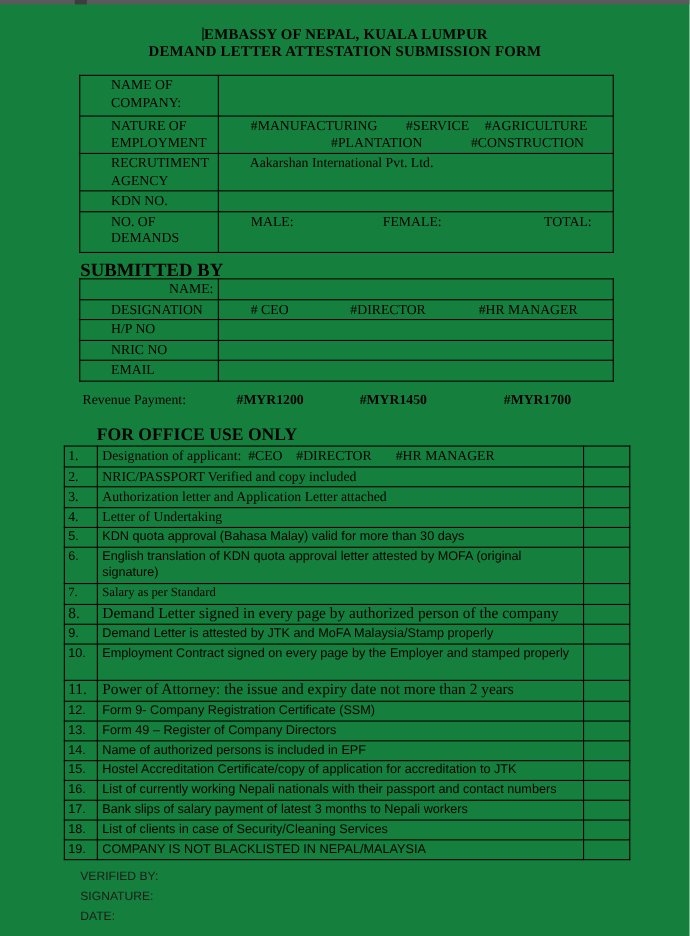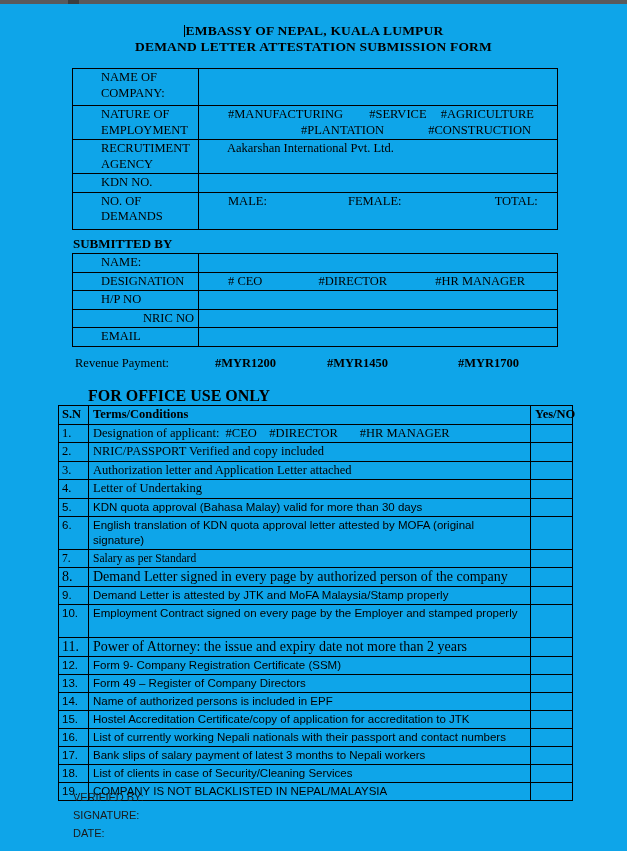--- a/index.html
+++ b/index.html
@@ -1,18 +1,18 @@
 <!DOCTYPE html>
 <html><head>
 <meta charset="utf-8">
 <style>
   * { margin:0; padding:0; box-sizing:border-box; }
   html,body { background:#fff; }
   .page {
-    position:relative; width:627px; height:851px; background:#0ea5e9;
+    position:relative; width:627px; height:851px; background:#15803d;
     font-family:"Liberation Serif","DejaVu Serif",serif; color:#000;
     overflow:hidden;
   }
   
   .top-bar { position:absolute; top:0; left:0; width:627px; height:4px; background:#595a5c; }
   .top-thumb { position:absolute; top:0; left:68px; width:11px; height:4px; background:#3c3d3f; }
 
   
   .title-block { position:absolute; top:23px; left:0; width:627px; text-align:center;
     font-weight:bold; font-size:13.5px; line-height:16px; letter-spacing:0.2px; }
@@ -35,21 +35,21 @@
   .opt-line2 span:nth-child(2){ margin-left:41px; }
 
   .desig span:nth-child(1){ margin-left:1px; }
   .desig span:nth-child(2){ margin-left:53px; }
   .desig span:nth-child(3){ margin-left:45px; }
 
   .demands span:nth-child(1){ margin-left:1px; }
   .demands span:nth-child(2){ margin-left:78px; }
   .demands span:nth-child(3){ margin-left:90px; }
 
-  .sec-head { position:absolute; left:73px; font-weight:bold; font-size:13px; }
+  .sec-head { position:absolute; left:73px; font-weight:bold; font-size:17px; }
   .submitted-head { top:236px; }
   .office-head { top:387px; left:88px; font-size:16px; }
 
   .revenue { position:absolute; top:356px; left:0; width:627px; height:17px; font-size:12.5px; }
   .revenue span { position:absolute; top:0; }
   .rev-lbl { left:75px; }
   .rev-a0 { left:215px; font-weight:bold; }
   .rev-a1 { left:327px; font-weight:bold; }
   .rev-a2 { left:458px; font-weight:bold; }
 
@@ -116,37 +116,37 @@
         <span>TOTAL:</span>
       </td>
     </tr>
   </tbody>
     </table>
 
   <div class="sec-head submitted-head">SUBMITTED BY</div>
 
   <table class="t2">
     <tbody>
-        <tr style="height:17px;">
+        <tr style="height:17px;text-align:right;">
       <td class="lbl">NAME:</td>
       <td></td>
     </tr>
     <tr style="height:17px;margin-top:32px;">
       <td class="lbl">DESIGNATION</td>
       <td class="desig">
         <span># CEO</span>
         <span>#DIRECTOR</span>
         <span>#HR MANAGER</span>
       </td>
     </tr>
     <tr style="height:17px;">
       <td class="lbl">H/P NO</td>
       <td></td>
     </tr>
-    <tr style="height:17px;text-align:right;">
+    <tr style="height:17px;">
       <td class="lbl">NRIC NO</td>
       <td></td>
     </tr>
     <tr style="height:17px;">
       <td class="lbl">EMAIL</td>
       <td></td>
     </tr>
   </tbody>
     </table>
 
@@ -154,25 +154,20 @@
     <span class="rev-lbl">Revenue Payment:</span>
     <span class="rev-a0">#MYR1200</span>
     <span class="rev-a1">#MYR1450</span>
     <span class="rev-a2">#MYR1700</span>
   </div>
 
   <div class="sec-head office-head">FOR OFFICE USE ONLY</div>
 
   <table class="t3">
     <tbody id="checklist-body">
-      <tr class="hdr" style="height:17px;">
-        <td class="c-sn">S.N</td>
-        <td class="c-terms">Terms/Conditions</td>
-        <td class="c-yes">Yes/NO</td>
-      </tr>
     <tr class="f-serif" style="height: 17px;">
           <td class="c-sn">1.</td>
           <td class="c-terms">Designation of applicant:  #CEO    #DIRECTOR       #HR MANAGER</td>
           <td class="c-yes"></td>
         </tr>
         <tr class="f-serif" style="height: 17px;">
           <td class="c-sn">2.</td>
           <td class="c-terms">NRIC/PASSPORT Verified and copy included</td>
           <td class="c-yes"></td>
         </tr>

